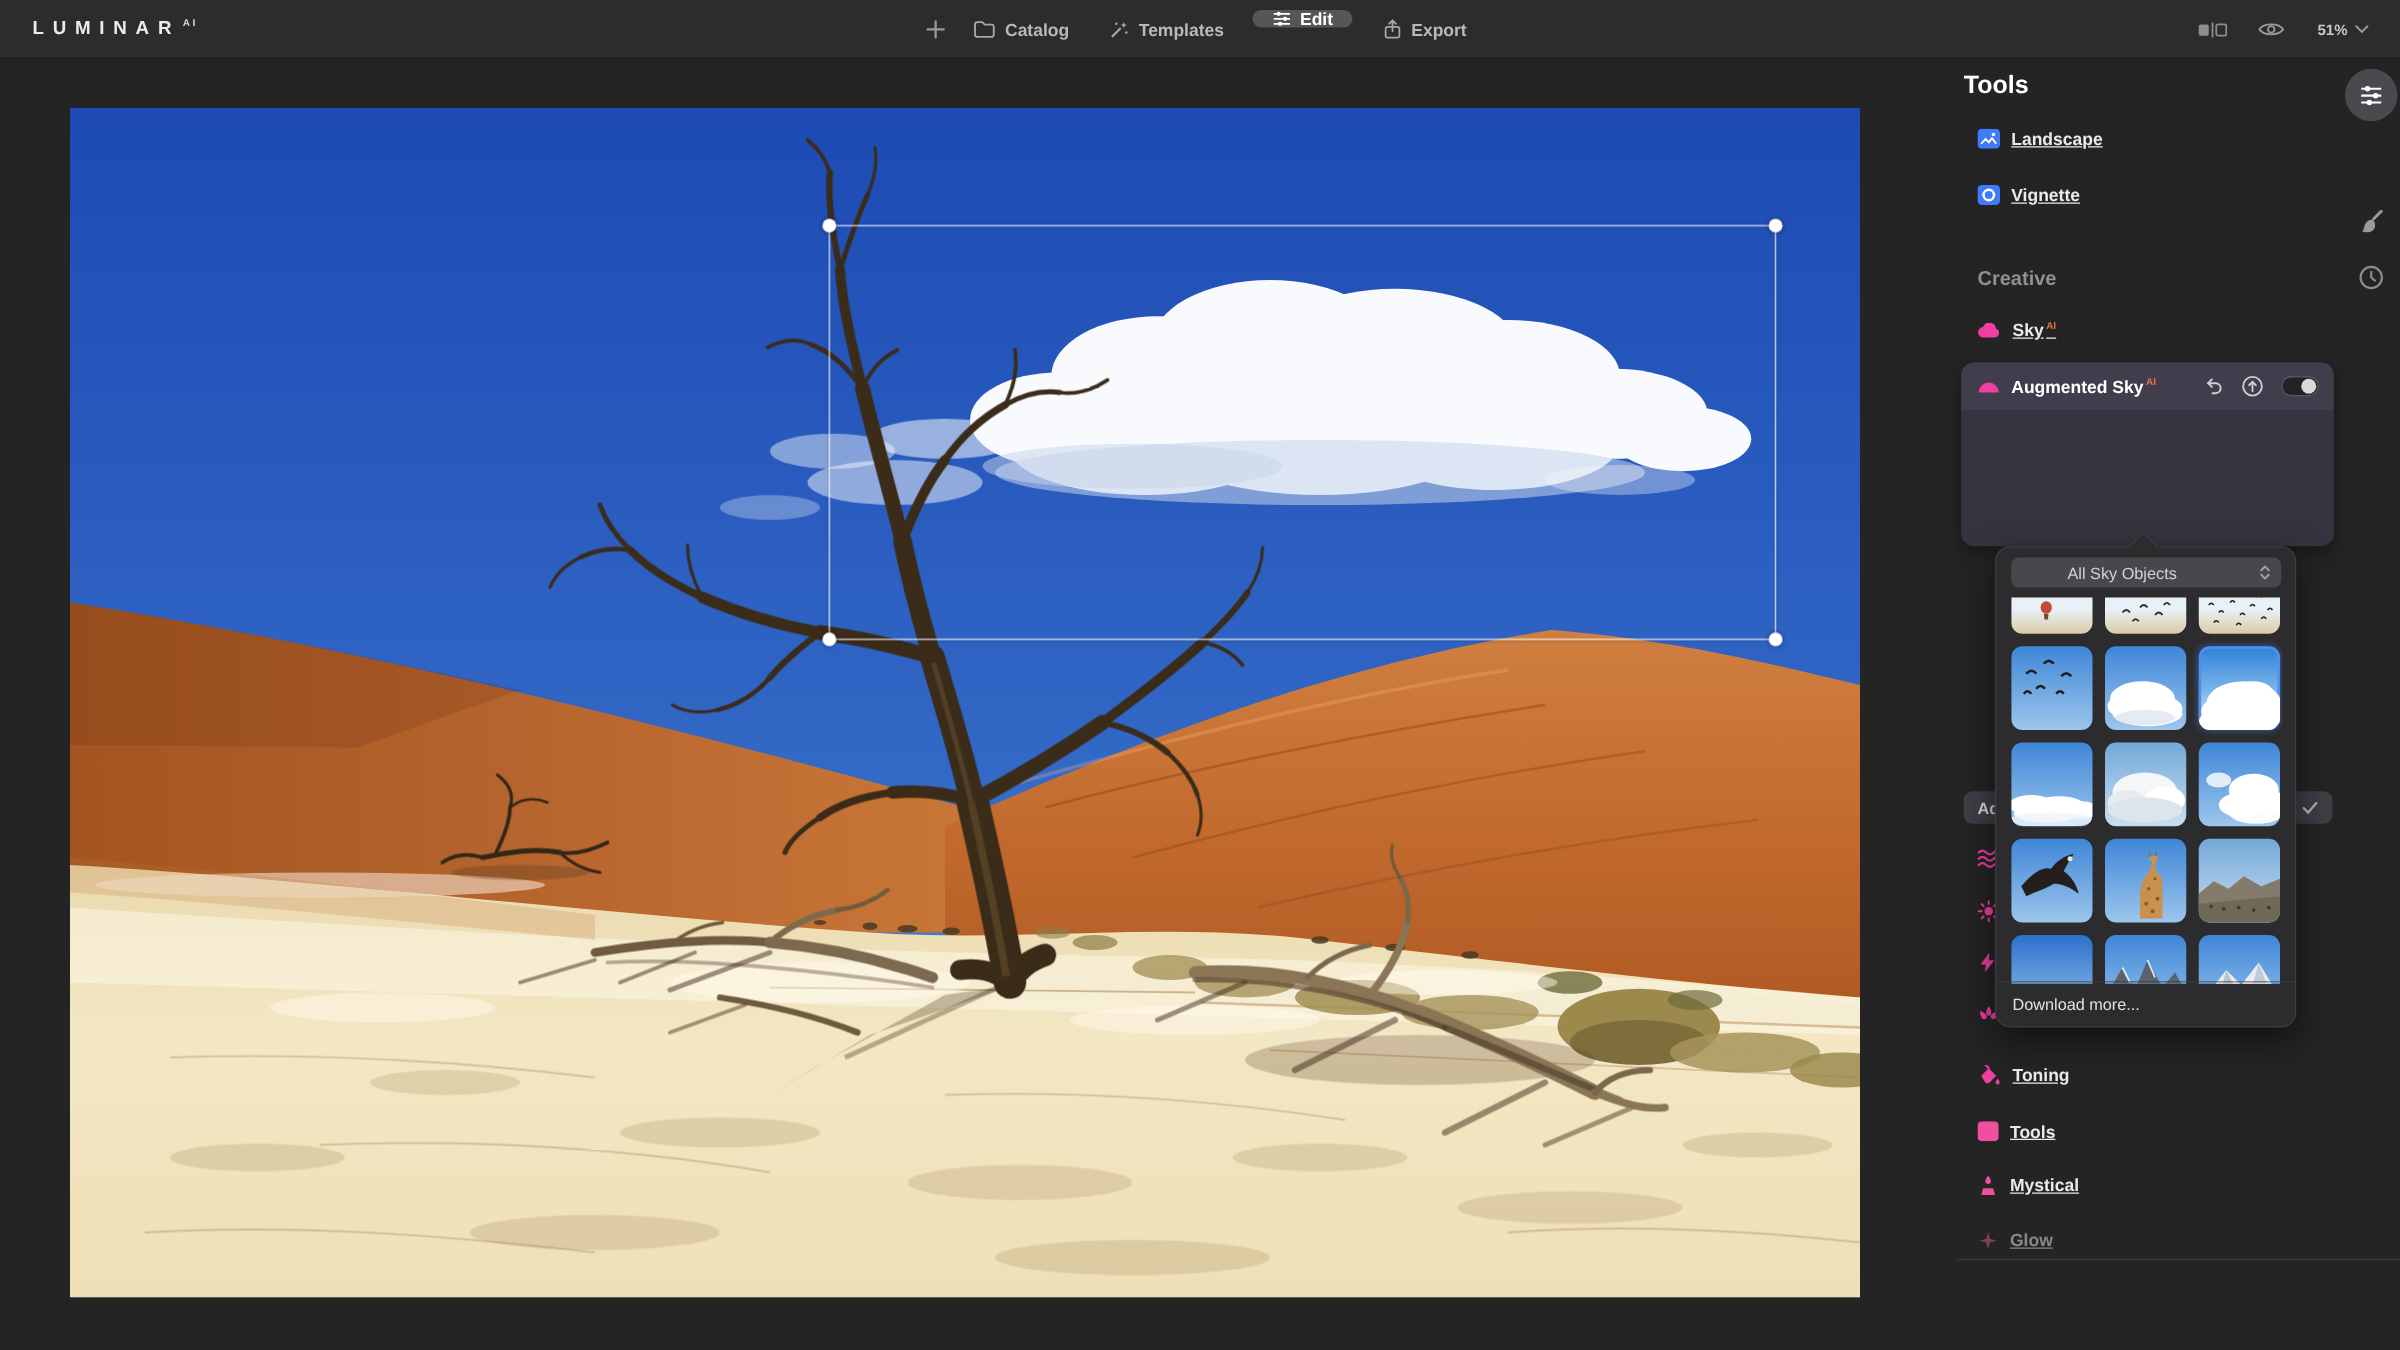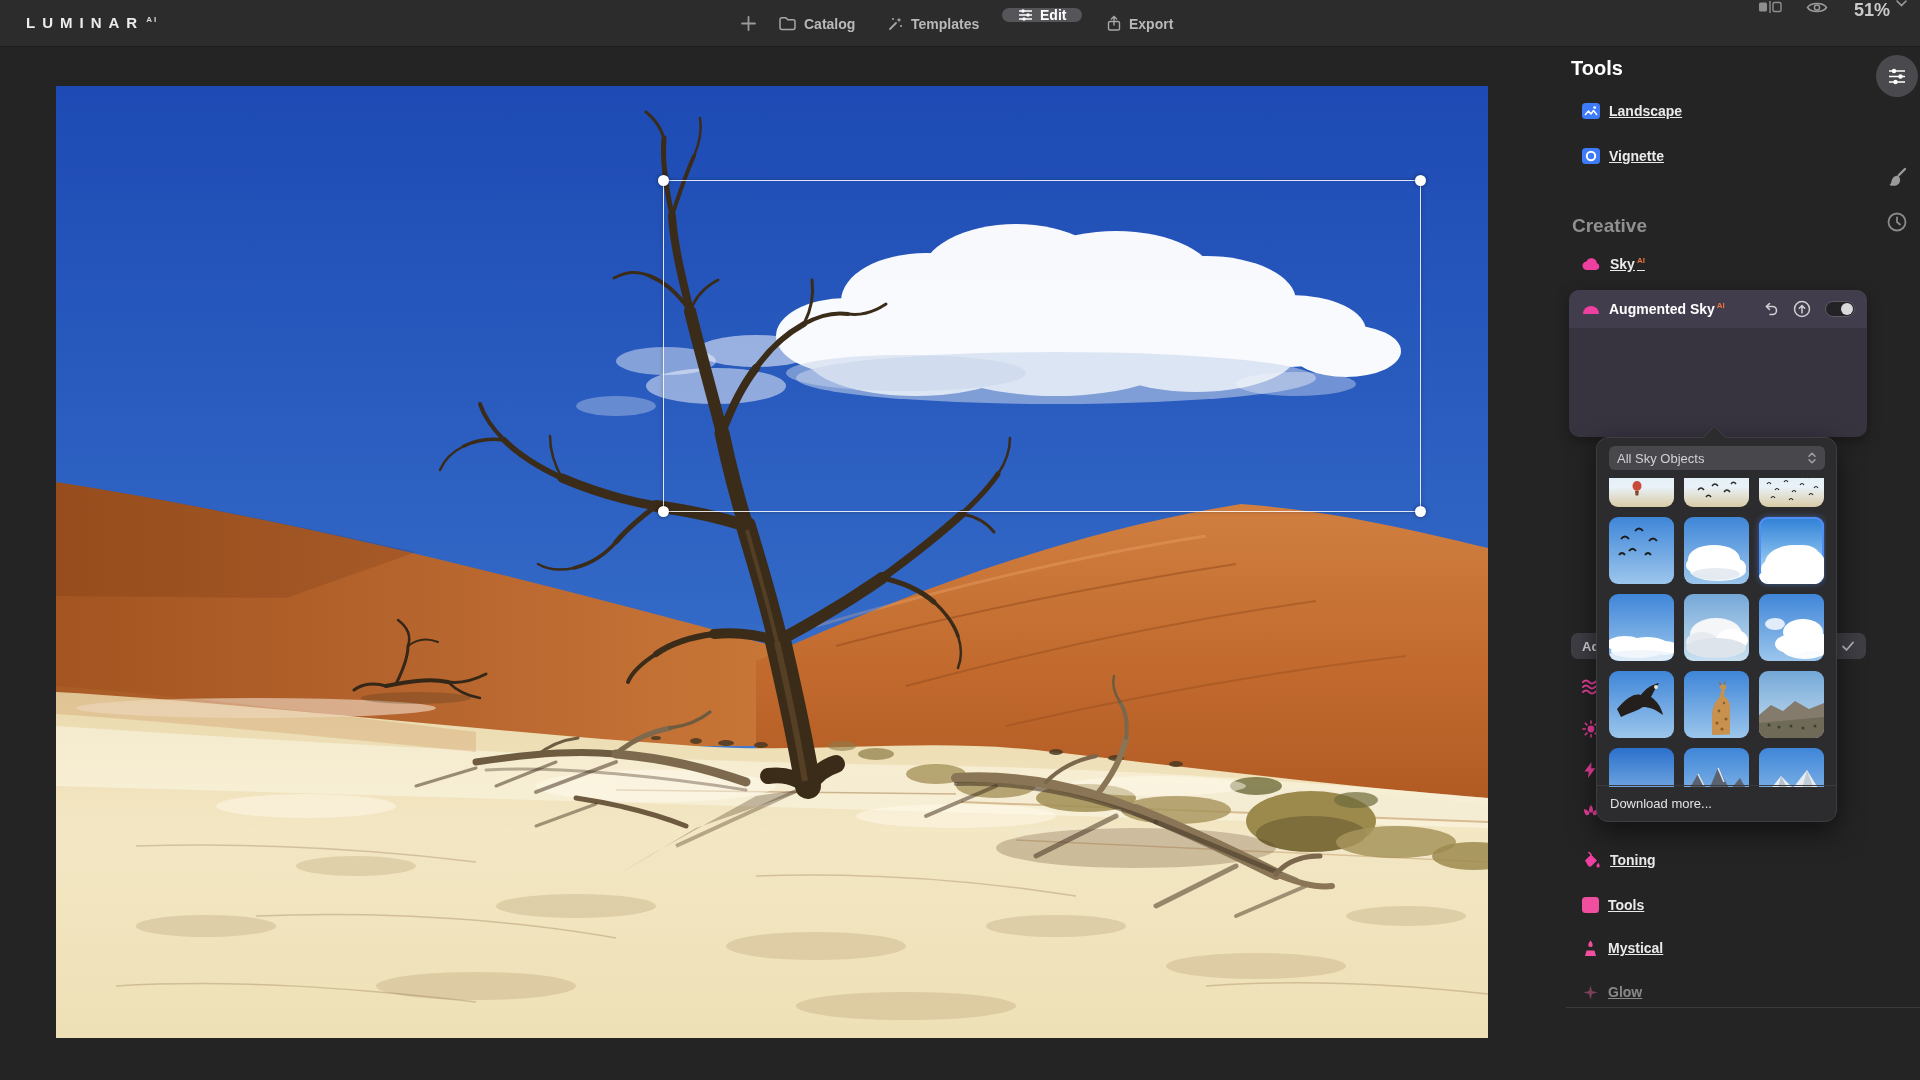--- a/index.html
+++ b/index.html
@@ -9,40 +9,40 @@
   
   #topbar { position:absolute; left:0; top:0; width:1920px; height:47px;
     background:#2c2c2c; border-bottom:1px solid #1e1e1e; z-index:50; }
   .logo { position:absolute; left:26px; top:14px; font-size:15px; font-weight:700;
     letter-spacing:7px; color:#ececec; }
   .logo sup { font-size:8px; letter-spacing:2px; margin-left:2px; color:#d8d8d8; }
   .tb-item { position:absolute; top:0; height:47px; display:flex; align-items:center;
     gap:7px; color:#b9b9bb; font-size:14px; font-weight:600; cursor:default; }
   .tb-item svg { display:block; }
   .pill { background:#55555a; border-radius:16px; height:14px; top:8px; padding:0 16px; color:#fff; }
-  .tb-right { position:absolute; top:0; height:47px; display:flex; align-items:flex-start; gap:6px; color:#c9c9cb; font-size:18px; font-weight:600;}
+  .tb-right { position:absolute; top:0; height:47px; display:flex; align-items:center; gap:6px; color:#c9c9cb; font-size:12px; font-weight:600;}
 
   
   #canvas { position:absolute; left:56px; top:86px; width:1432px; height:952px; background:#000; }
   #scene { position:absolute; inset:0; }
   #selrect { position:absolute; left:607px; top:94px; width:758px; height:332px;
     border:1.5px solid rgba(255,255,255,.85); box-shadow:0 0 4px rgba(0,0,0,.25); }
   .handle { position:absolute; width:11px; height:11px; border-radius:50%; background:#fff;
     box-shadow:0 0 4px rgba(0,0,0,.45); }
   .h-tl{left:-6px;top:-6px}.h-tr{right:-6px;top:-6px}.h-bl{left:-6px;bottom:-6px}.h-br{right:-6px;bottom:-6px}
 
   
   #panel { position:absolute; left:1540px; top:47px; width:380px; height:1033px; }
   .panel-title { position:absolute; left:31px; top:10px; font-size:20px; font-weight:700; color:#fff; }
   .rail-btn { position:absolute; left:336px; display:flex; align-items:center; justify-content:center; }
   .rail-circle { width:42px; height:42px; border-radius:50%; background:#4a4a4e; }
   .tool-row { position:absolute; left:42px; display:flex; align-items:center; gap:9px; height:18px; }
   .tool-row .lbl { font-size:14px; font-weight:600; color:#eaeaea; white-space:nowrap;text-decoration:underline; }
   .ai-sup { font-size:8px; font-weight:700; color:#e8743f; vertical-align:super; margin-left:2px; }
-  .section-lbl { position:absolute; left:32px; font-size:19px; font-weight:700; color:#909092; }
+  .section-lbl { position:absolute; left:42px; font-size:16px; font-weight:700; color:#909092; }
   .dim { opacity:.5; }
 
   
   #augcard { position:absolute; left:29px; top:243px; width:298px; height:147px; border-radius:10px;
     background:#37333f; box-shadow:0 4px 14px rgba(0,0,0,.35); }
   #aughead { position:absolute; left:0; top:0; right:0; height:38px; background:#423d4c;
     border-radius:10px 10px 0 0; display:flex; align-items:center; padding:0 12px; gap:8px; }
   #aughead .lbl { font-size:14px; font-weight:700; color:#fff; flex:0 0 auto; }
   #aughead .spacer { flex:1; }
   .toggle { width:30px; height:16px; border-radius:8px; background:#232327; border:1px solid #5a5a60; position:relative; }
@@ -58,21 +58,21 @@
   #hiddenrow .lbl { font-size:13px; font-weight:600; color:#d5d5d8; flex:1; overflow:hidden; white-space:nowrap; }
   .hidden-ico { position:absolute; left:42px; z-index:10; }
 
   
   #popup { position:absolute; left:56px; top:390px; width:241px; height:385px; background:#2c2c2e;
     border:1px solid #3e3e42; border-radius:12px; box-shadow:0 10px 28px rgba(0,0,0,.55); z-index:30; }
   #popup .arrow { position:absolute; left:109px; top:-9px; width:17px; height:17px; background:#2c2c2e;
     border-left:1px solid #3e3e42; border-top:1px solid #3e3e42; transform:rotate(45deg); }
   #skyselect { position:absolute; left:12px; top:8px; width:216px; height:24px; background:#48484c;
     border-radius:6px; display:flex; align-items:center; padding:0 8px; }
-  #skyselect .lbl { flex:1; font-size:13px; color:#d2d2d5; }
+  #skyselect .lbl { flex:1; font-size:13px; color:#d2d2d5;margin-left:37px; }
   #gridwrap { position:absolute; left:12px; top:40px; width:217px; height:309px; overflow:hidden; }
   #skygrid { position:absolute; left:0; top:-38px; display:grid; grid-template-columns:repeat(3,65px);
     grid-auto-rows:67px; gap:10px; }
   .thumb { width:65px; height:67px; border-radius:9px; overflow:hidden; position:relative; background:#3a3a3e; }
   .thumb svg { position:absolute; inset:0; }
   .thumb.sel { box-shadow:inset 0 0 0 2px #4f8ef7, 0 0 6px rgba(79,142,247,.5); }
   .t-pale  { background:linear-gradient(#dfecf5 45%, #e9f2f8 70%, #d9cba6); }
   .t-blue  { background:linear-gradient(#3f86d8, #9cc6ec); }
   .t-blue2 { background:linear-gradient(#2f80d8, #7db8ea 55%, #dcedf8); }
   .t-blue3 { background:linear-gradient(#74a8d8, #c8dff0); }

